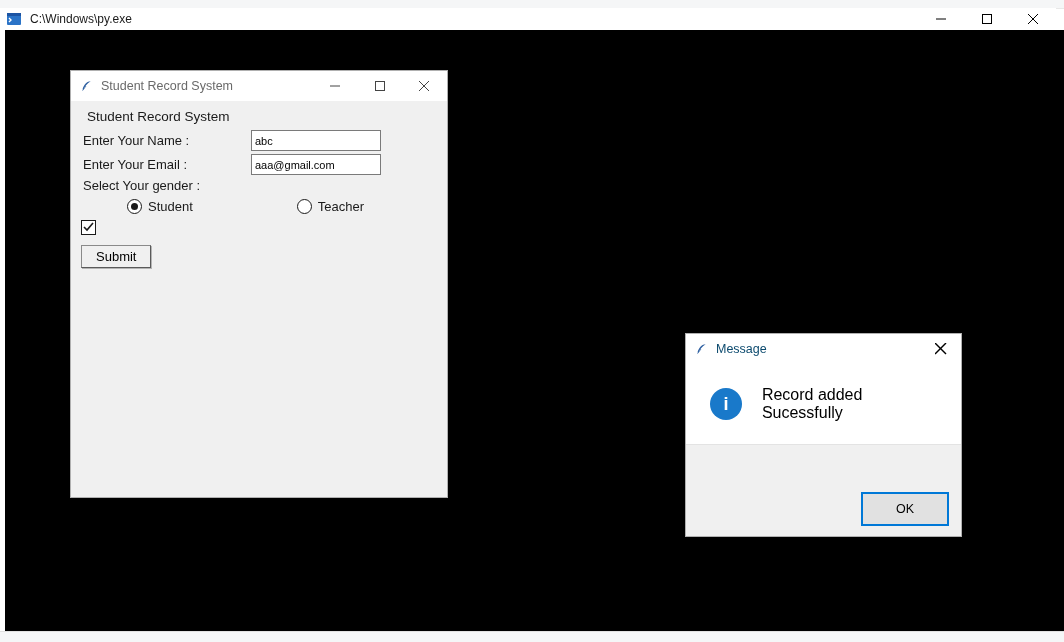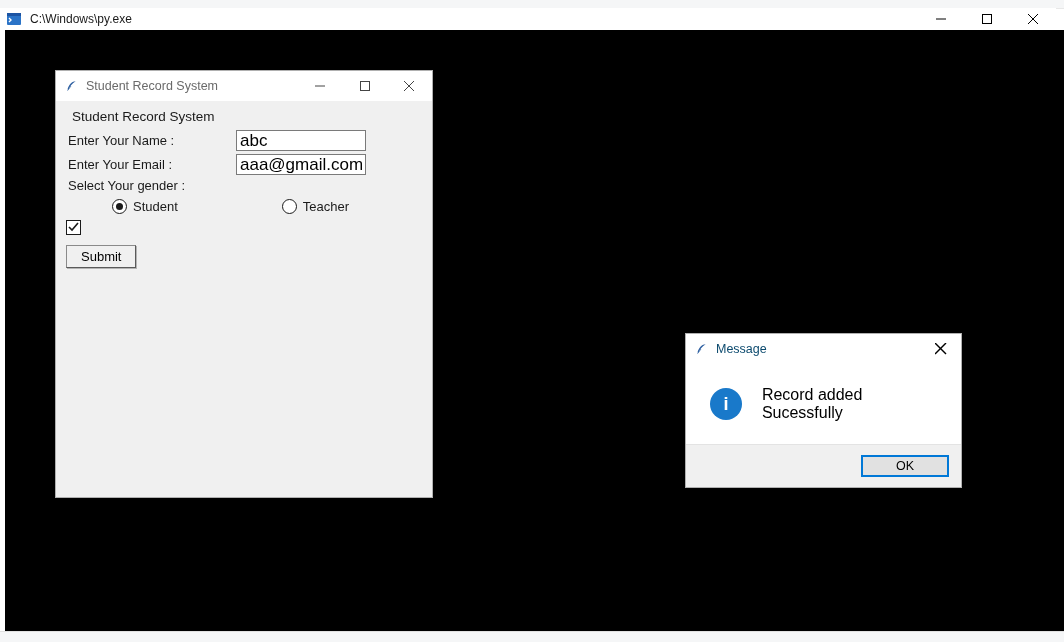--- a/index.html
+++ b/index.html
@@ -76,21 +76,21 @@
     position: absolute;
     left: 0; right: 0; bottom: 0; height: 10px;
     background: #f5f6f7;
     border-top: 1px solid #e1e1e1;
   }
 
   
   .tk-window {
     position: absolute;
     top: 70px;
-    left: 55px;
+    left: 70px;
     width: 376px;
     background: #f0f0f0;
     border: 1px solid #b0b0b0;
     box-shadow: 0 6px 24px rgba(0,0,0,.25);
   }
   .tk-titlebar {
     height: 30px;
     background: #ffffff;
     display: flex;
     align-items: center;
@@ -131,21 +131,21 @@
   .row .label {
     width: 168px;
     padding-left: 2px;
   }
   .row input.tx, .row .combo {
     width: 122px;
     height: 19px;
     border: 1px solid #7a7a7a;
     background: #fff;
     font-family: inherit;
-    font-size: 17px;
+    font-size: 11px;
     padding: 0 3px;
   }
   .row .combo {
     display: flex;
     align-items: center;
     justify-content: space-between;
     padding: 0 2px 0 6px;
     width: 122px;
     height: 20px;
     border: 1px solid #adadad;
@@ -268,22 +268,23 @@
     border-top: 1px solid #e3e3e3;
     display: flex;
     justify-content: flex-end;
     padding: 10px 12px;
   }
   .msg-ok {
     font-family: inherit;
     font-size: 12.5px;
     background: #e1e1e1;
     border: 2px solid #0078d7;
-    padding: 2px 0;
+    padding: 8px 0;
     width: 88px;
+    margin-top: 37px;
   }
 
   
   svg { display: block; }
 </style>
 </head>
 <body>
 
 <div class="explorer-bg">
 

